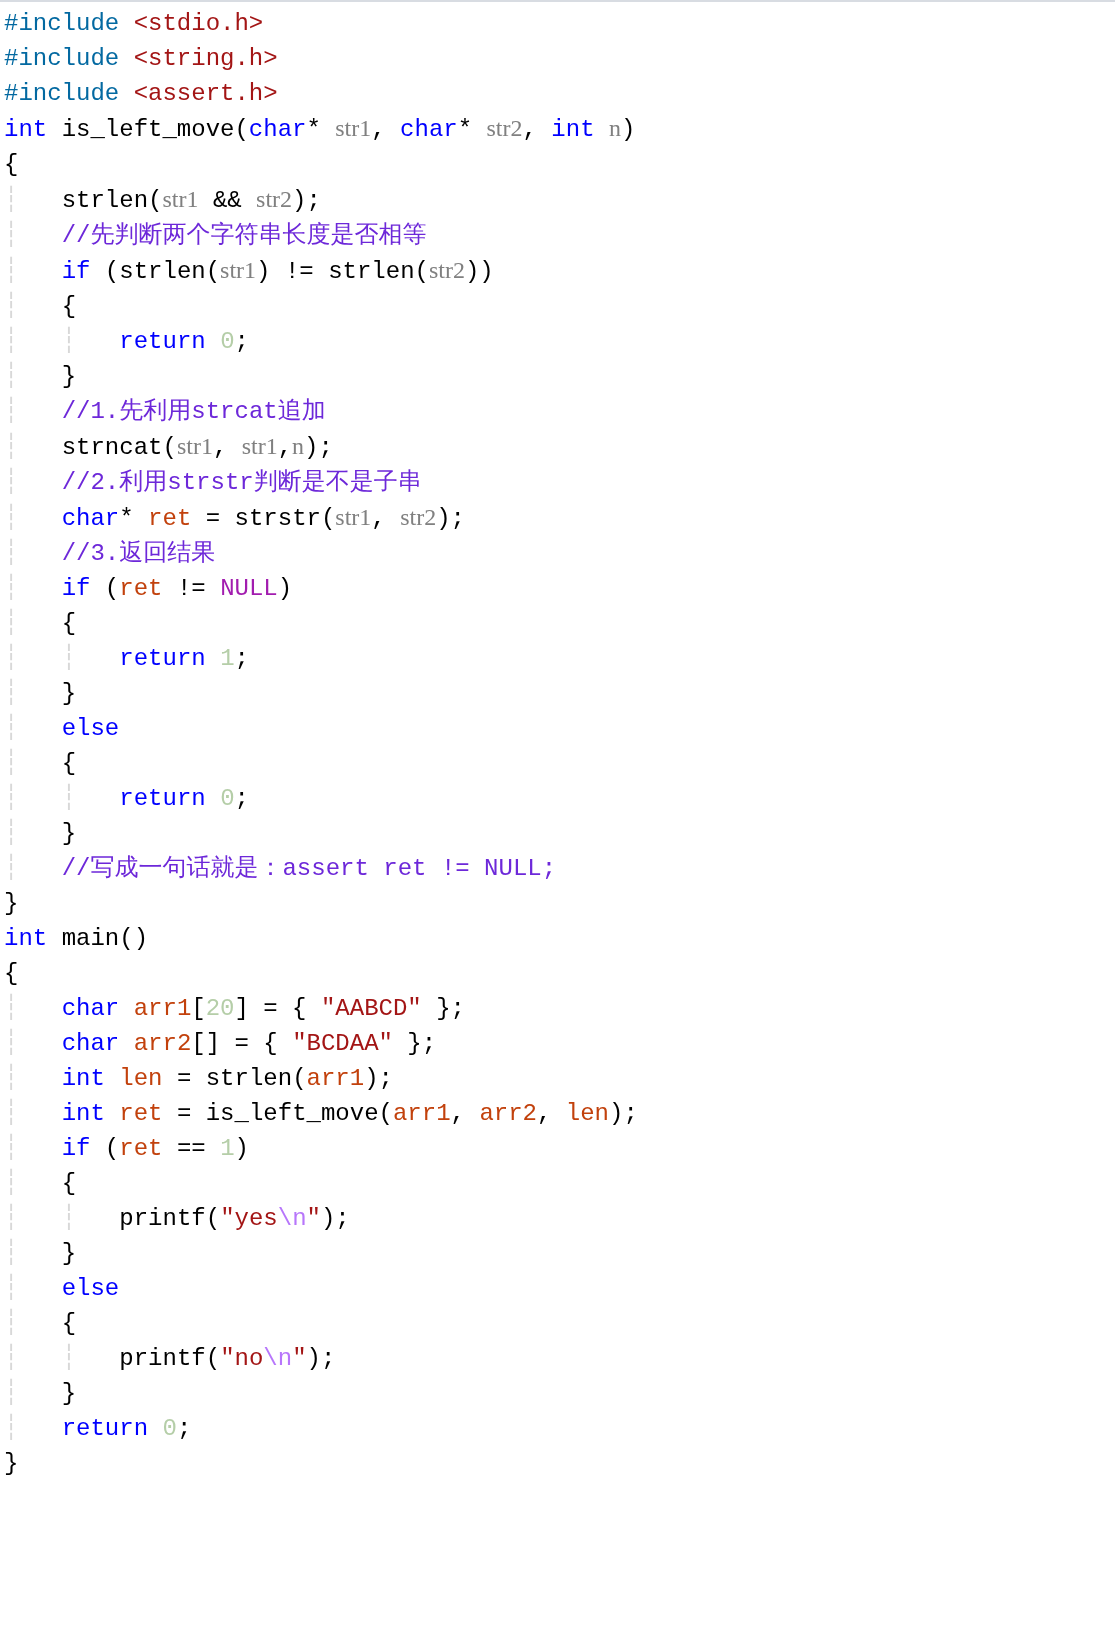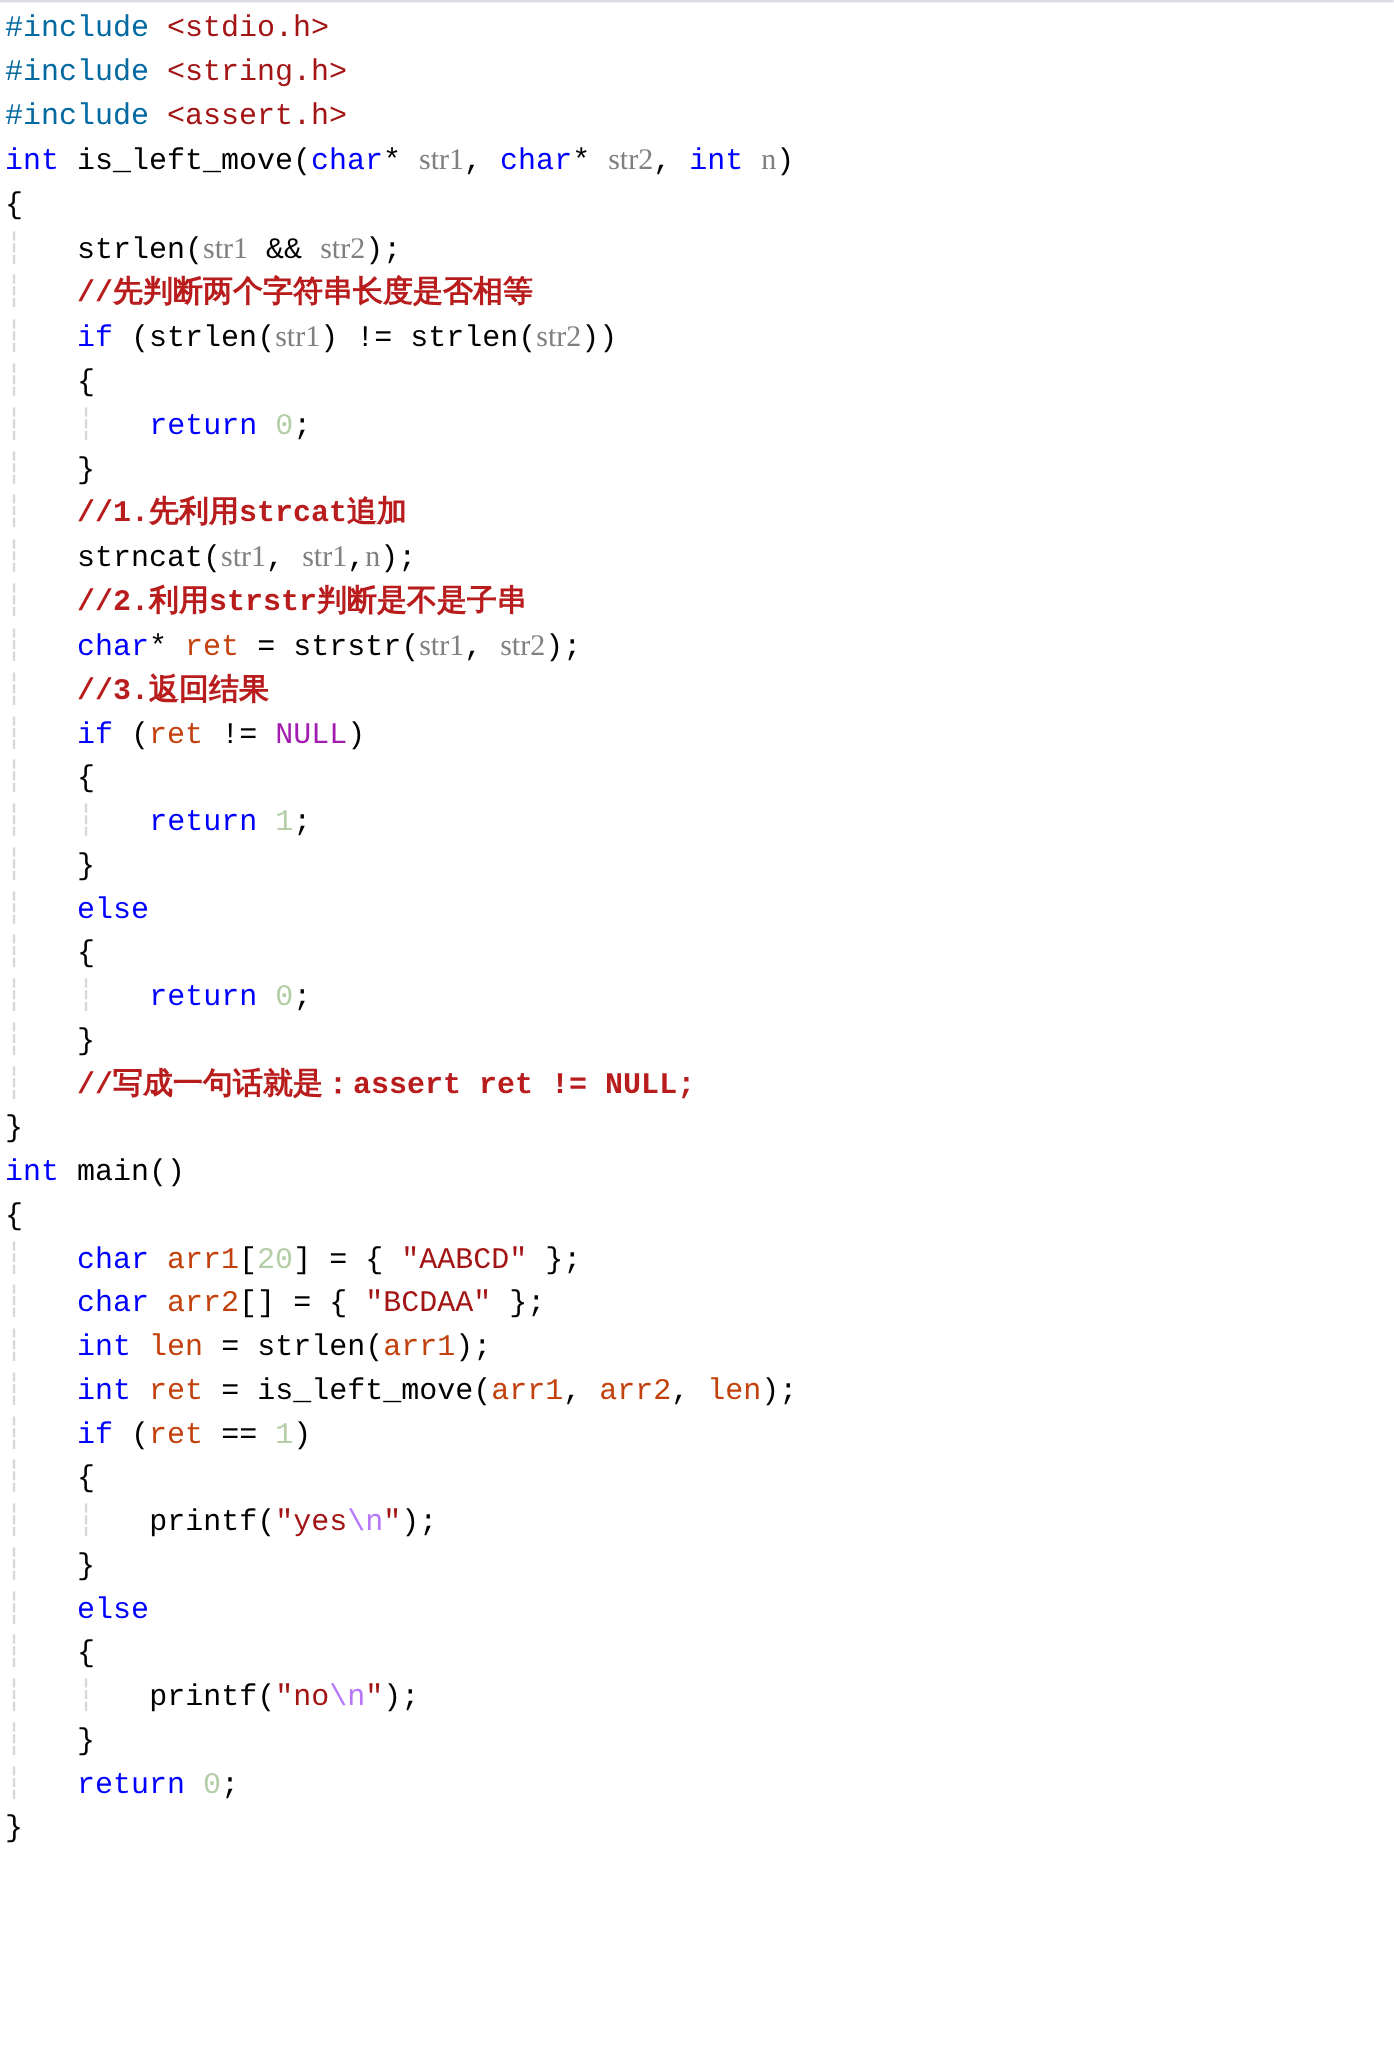--- a/index.html
+++ b/index.html
@@ -20,21 +20,21 @@
     white-space: pre;
     color: #000000;
     background: #ffffff;
   }
   .tok-preproc { color: #0369a1; }
   .tok-include-angle { color: #a31515; }
   .tok-keyword { color: #0000ff; text-align: center; }
   .tok-type { color: #0000ff; }
   .tok-param { color: #808080; font-family: Liberation Serif, serif; }
   .tok-func { color: #000000; }
-  .tok-comment { color: #b91c1c; font-weight: bold; }
+  .tok-comment { color: #6d28d9; }
   .tok-string { color: #a31515; }
   .tok-number { color: #b5cea8; }
   .tok-null { color: #a21caf; }
   .tok-escape { color: #b776fb; }
   .tok-localvar { color: #c2410c; }
   .tok-brace { color: #000000; }
   .tok-op { color: #000000; }
   .guide { color: #d8d8d8; }
 </style>
 </head>

